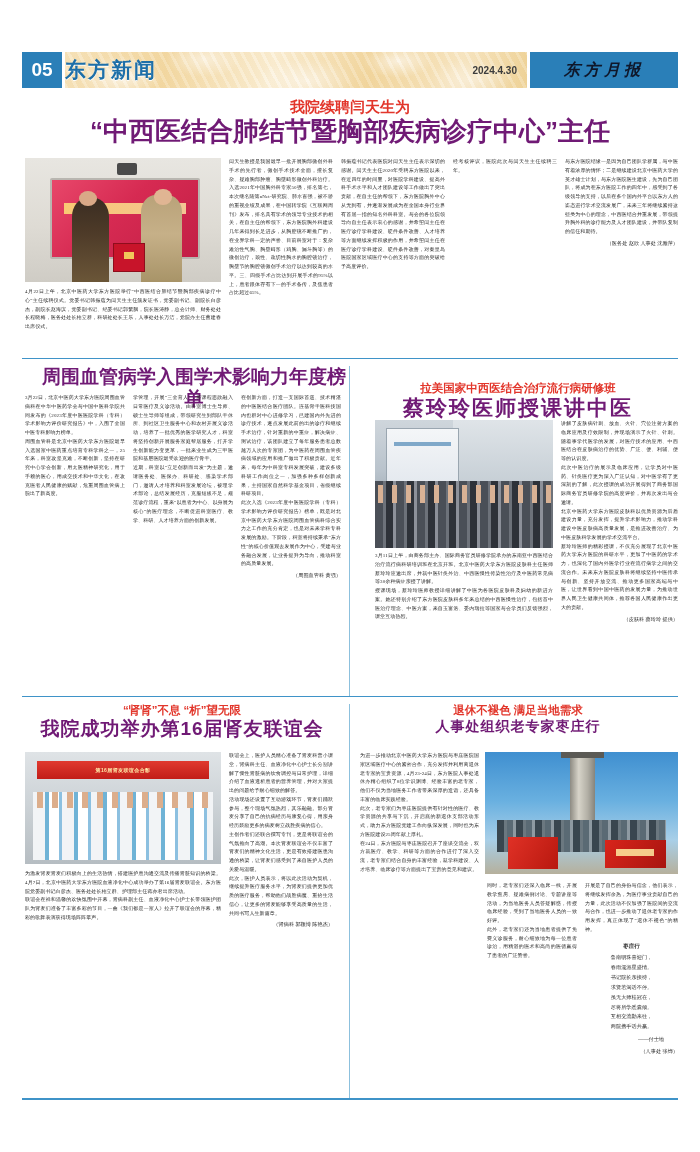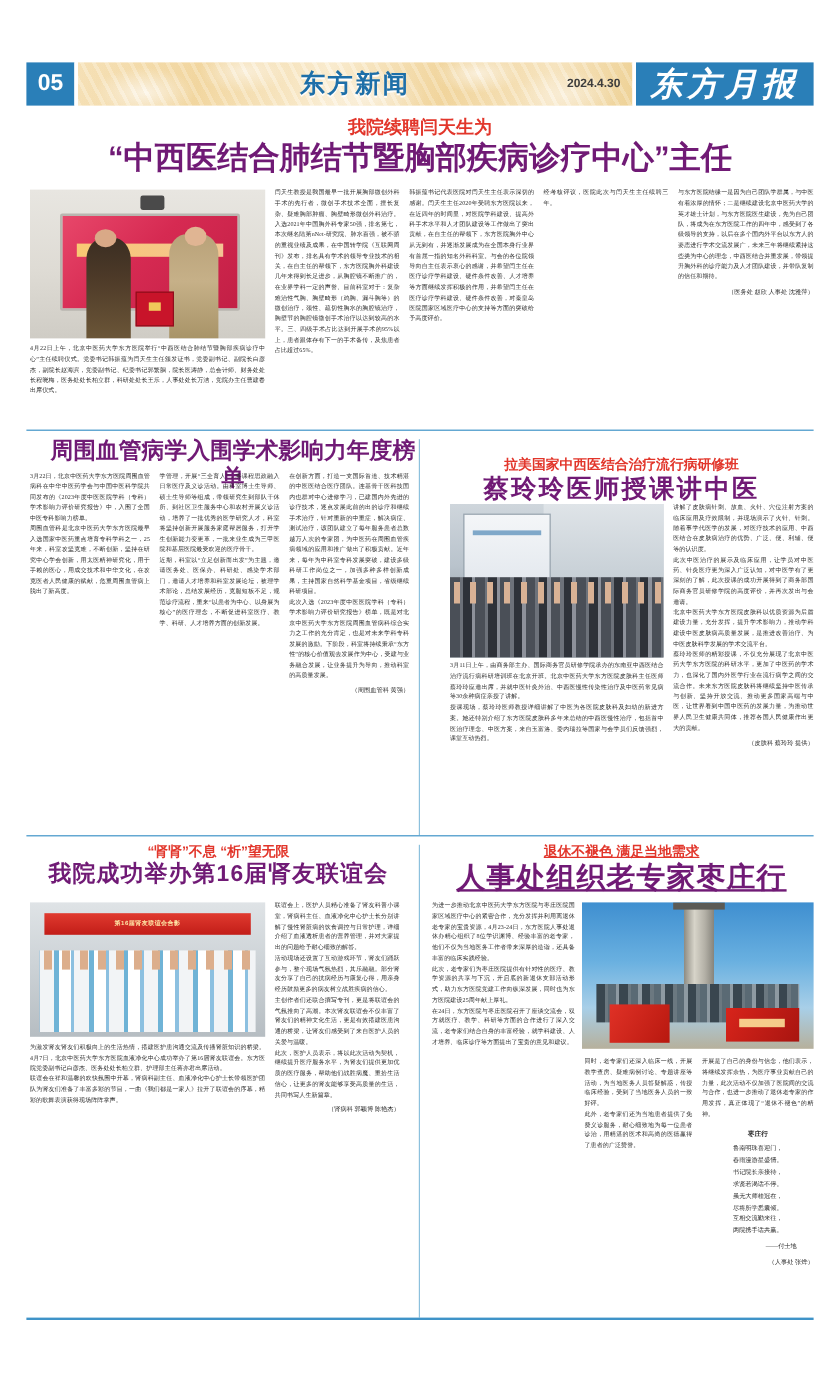--- a/index.html
+++ b/index.html
@@ -53,21 +53,20 @@
       radial-gradient(ellipse 60px 30px at 12% 70%, rgba(255,255,255,.75) 0%, rgba(255,255,255,0) 70%),
       radial-gradient(ellipse 55px 26px at 30% 20%, rgba(255,255,255,.6) 0%, rgba(255,255,255,0) 70%),
       radial-gradient(ellipse 70px 32px at 52% 80%, rgba(255,255,255,.6) 0%, rgba(255,255,255,0) 70%),
       radial-gradient(ellipse 50px 24px at 72% 25%, rgba(255,255,255,.7) 0%, rgba(255,255,255,0) 70%),
       radial-gradient(ellipse 60px 30px at 88% 75%, rgba(255,255,255,.5) 0%, rgba(255,255,255,0) 70%),
       linear-gradient(100deg, #f7e4bd 0%, #f3d9a4 22%, #fbf0d8 45%, #f2d7a0 66%, #f8e8c7 85%, #efd49a 100%);
     border-left: 3px solid #ffffff;
     border-right: 3px solid #ffffff;
     display: flex;
     align-items: center;
-    justify-content: center;
   }
   .masthead-band:before {
     content: "";
     position: absolute;
     left: 0; top: 0; right: 0; bottom: 0;
     background:
       repeating-linear-gradient(62deg, rgba(255,255,255,.18) 0px, rgba(255,255,255,.18) 3px, rgba(230,190,120,.10) 3px, rgba(230,190,120,.10) 9px);
     pointer-events: none;
   }
   .section-title {
@@ -87,27 +86,27 @@
     transform: translateY(-50%);
     font-family: "Liberation Sans", sans-serif;
     font-size: 10px;
     font-weight: bold;
     color: #3d3d3d;
     z-index: 2;
   }
   .paper-logo {
     width: 148px;
     background: #2a7fb8;
-    color: #ffffff;
+    color: #0f172a;
     display: flex;
     align-items: center;
     justify-content: center;
     font-family: "Liberation Serif", serif;
     font-weight: bold;
-    font-size: 27px;
+    font-size: 16px;
     font-style: italic;
     letter-spacing: 4px;
   }
 
   
   .rule {
     position: absolute;
     background: #3f93c8;
   }
 
@@ -371,22 +370,22 @@
     <div class="body-col">联谊会上，医护人员精心准备了肾友科普小课堂，肾病科主任、血液净化中心护士长分别讲解了慢性肾脏病的饮食调控与日常护理，详细介绍了血液透析患者的营养管理，并对大家提出的问题给予耐心细致的解答。</div>
     <div class="body-col">活动现场还设置了互动游戏环节，肾友们踊跃参与，整个现场气氛热烈，其乐融融。部分肾友分享了自己的抗病经历与康复心得，用亲身经历鼓励更多的病友树立战胜疾病的信心。</div>
     <div class="body-col">主创作者们还联合撰写专刊，更是将联谊会的气氛推向了高潮。本次肾友联谊会不仅丰富了肾友们的精神文化生活，更是有效搭建医患沟通的桥梁，让肾友们感受到了来自医护人员的关爱与温暖。</div>
     <div class="body-col">此次，医护人员表示，将以此次活动为契机，继续提升医疗服务水平，为肾友们提供更加优质的医疗服务，帮助他们战胜病魔、重拾生活信心，让更多的肾友能够享受高质量的生活，共同书写人生新篇章。</div>
     <div class="byline">（肾病科 郭颖博 陈艳杰）</div>
   </div>
 
   <div class="rule" style="left:349px; top:704px; width:1px; height:394px; background:#8cc0dd;"></div>
 
   <div style="position:absolute; left:358px; top:704px; width:320px;">
-    <div class="hl-red-small" style="font-size:11.5px;text-decoration:underline;">退休不褪色 满足当地需求</div>
-    <div class="hl-red-big" style="font-size:24px; letter-spacing:1px;text-decoration:underline;">人事处组织老专家枣庄行</div>
+    <div class="hl-red-small" style="font-size:11.5px;">退休不褪色 满足当地需求</div>
+    <div class="hl-red-big" style="font-size:14px; letter-spacing:1px;">人事处组织老专家枣庄行</div>
   </div>
 
   <div class="photo photo4" style="left:485px; top:752px; width:193px; height:122px;">
     <div class="p4-mon"></div>
     <div class="p4-people"></div>
     <div class="p4-flag-l"></div>
     <div class="p4-flag-r"></div>
   </div>
 
   <div style="position:absolute; left:360px; top:752px; width:119px;">

